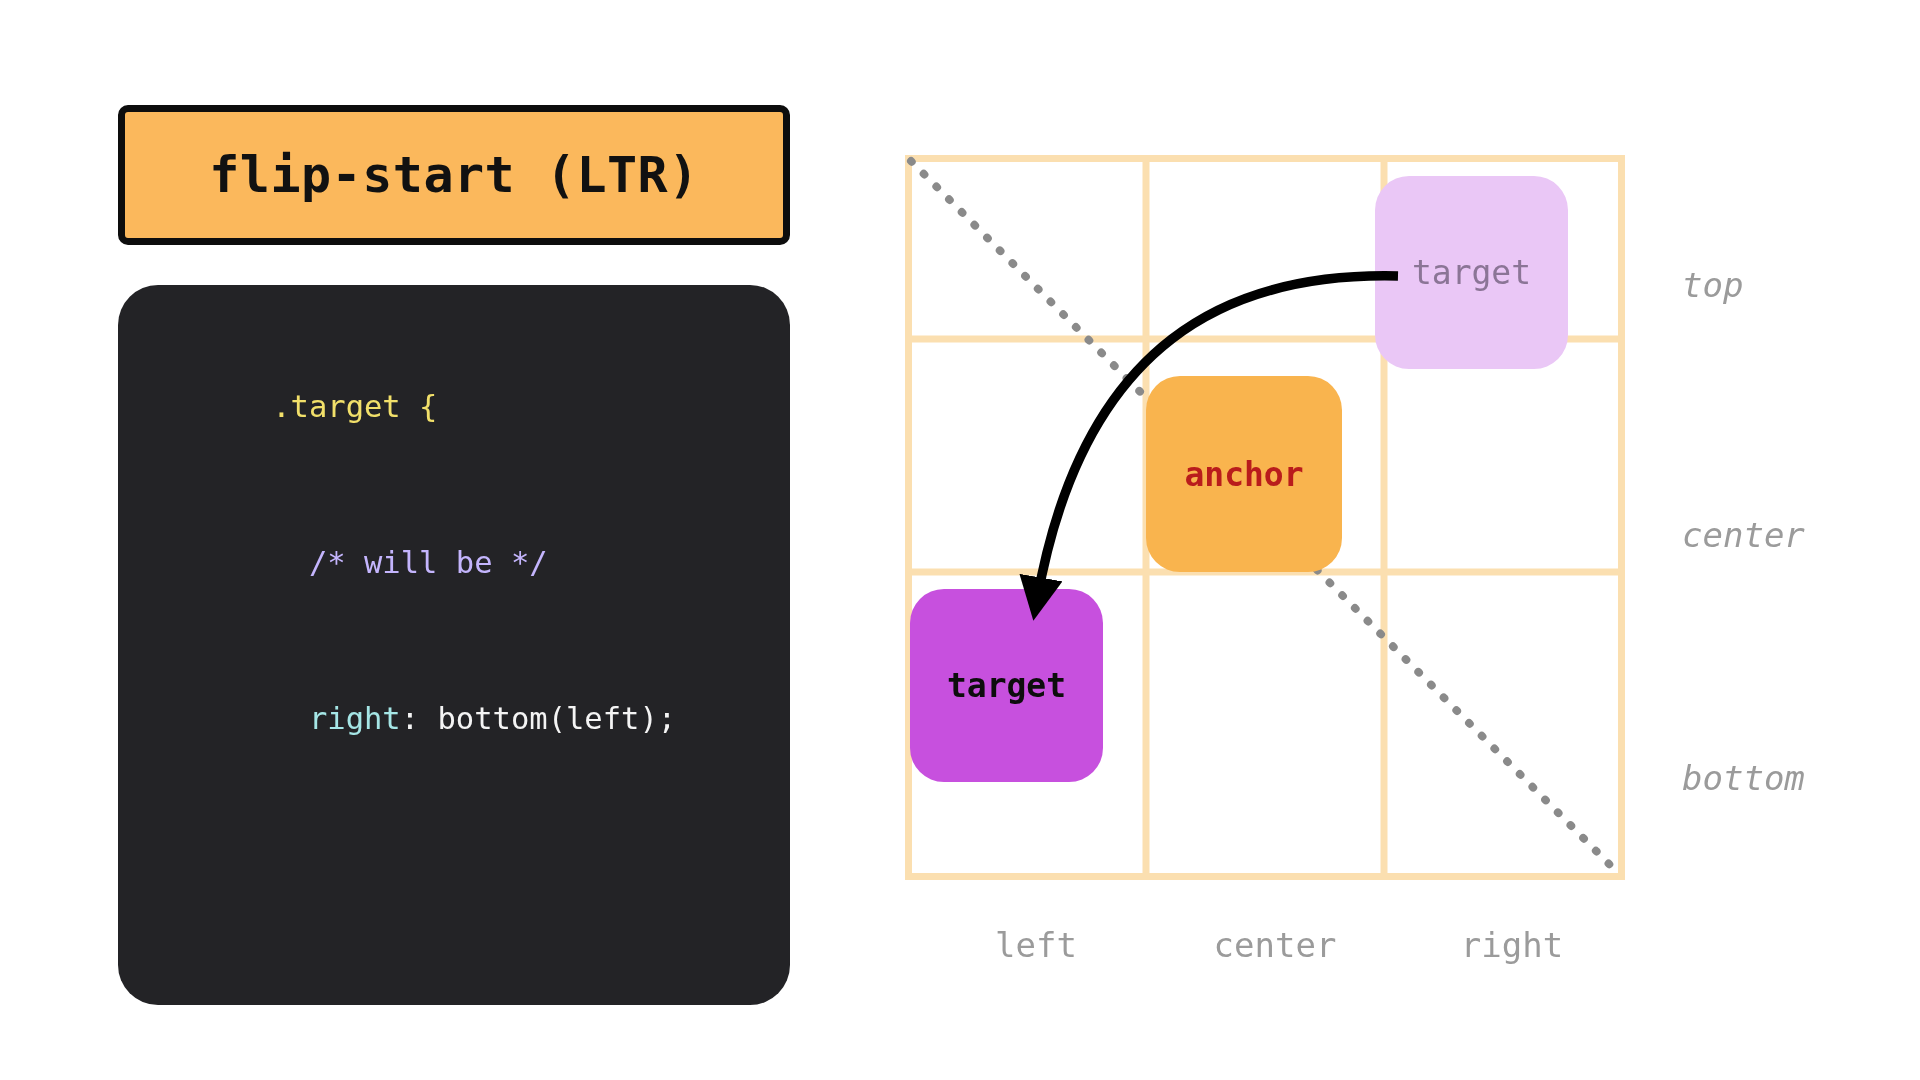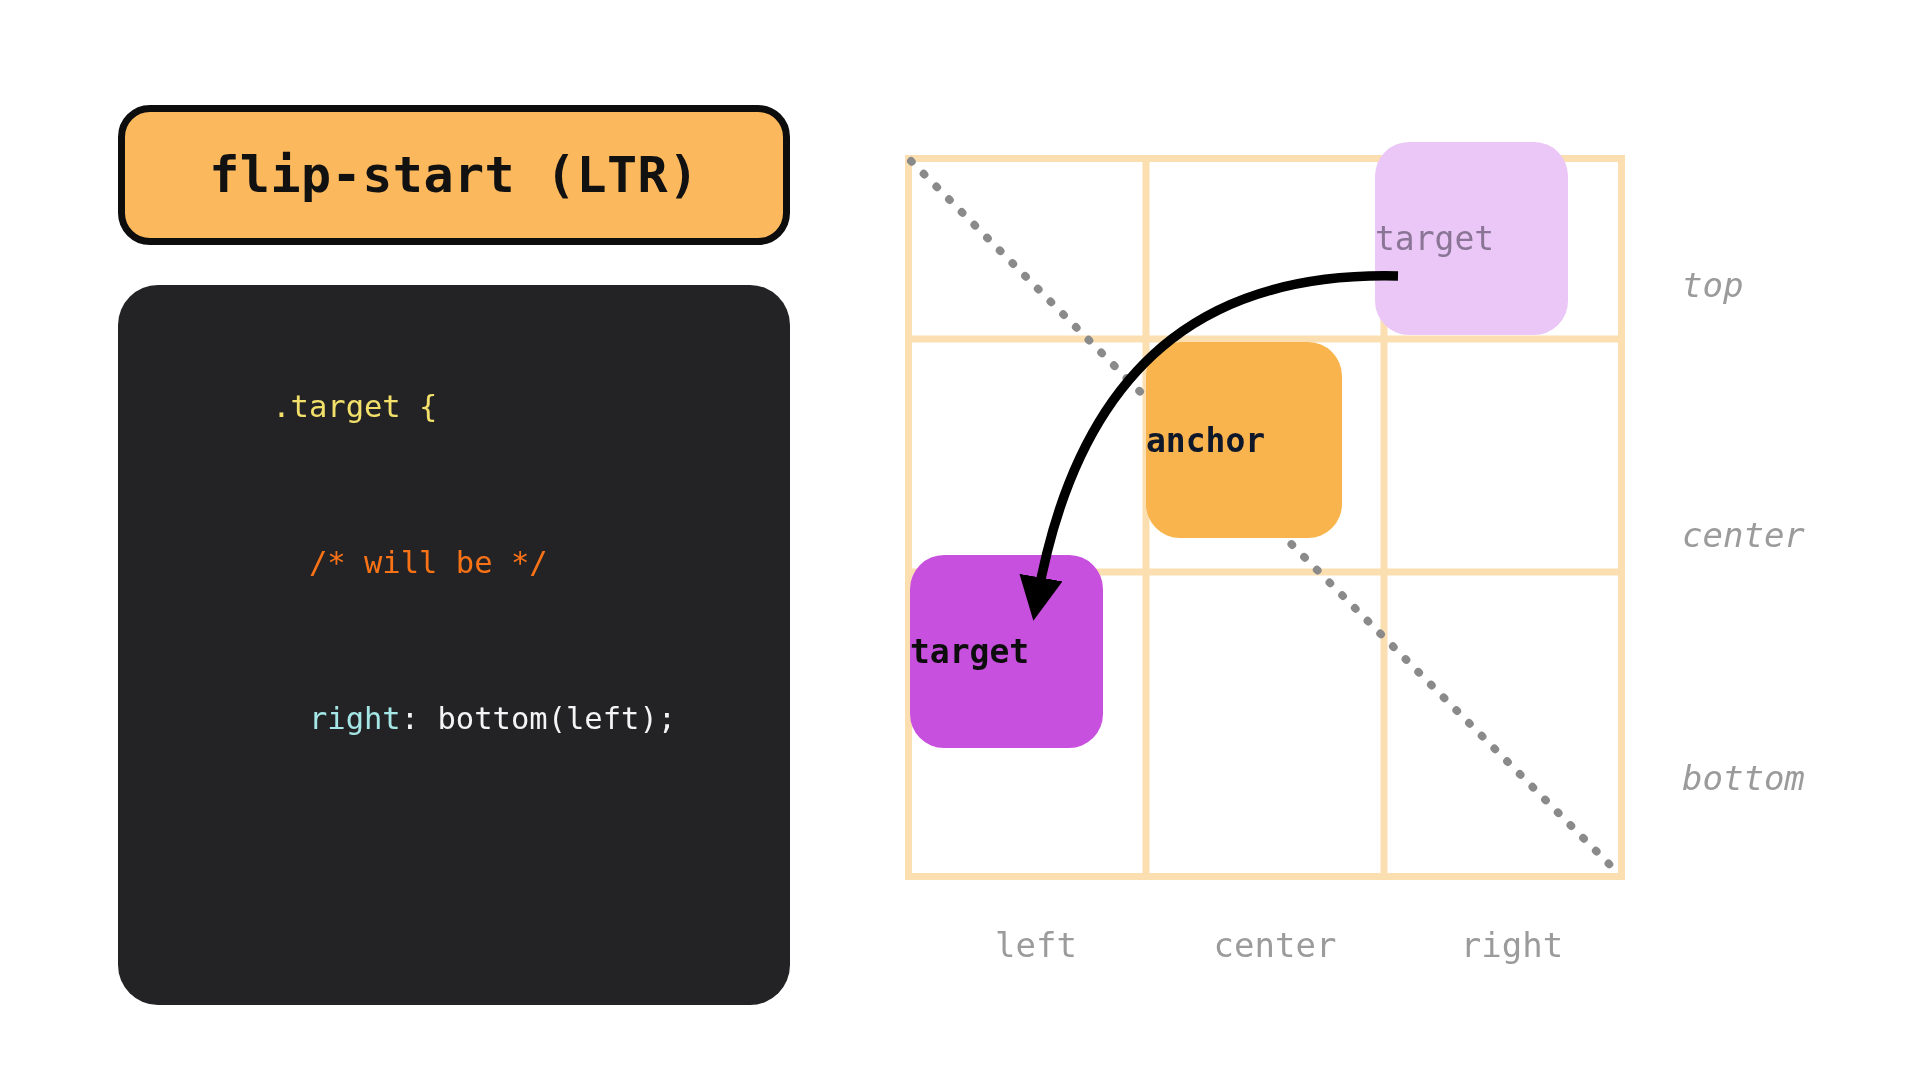--- a/index.html
+++ b/index.html
@@ -22,21 +22,21 @@
     top: 105px;
     width: 680px;
   }
 
   #title-badge {
     box-sizing: border-box;
     width: 672px;
     height: 140px;
     background: #FBB85C;
     border: 7px solid #0d0d0d;
-    border-radius: 32px;
+    border-radius: 10px;
     display: flex;
     align-items: center;
     justify-content: center;
   }
   #title-badge-label {
     font-family: "DejaVu Sans Mono", "Liberation Mono", monospace;
     font-size: 50px;
     font-weight: 700;
     color: #111111;
     letter-spacing: 0.5px;
@@ -55,21 +55,21 @@
   .code-line {
     font-family: "DejaVu Sans Mono", "Liberation Mono", monospace;
     font-size: 30.5px;
     line-height: 52px;
     white-space: pre;
     color: #f4f4f4;
   }
   .tok-sel   { color: #F2E06A; margin-top: 20px; }
   .tok-prop  { color: #A5E6E6; }
   .tok-val   { color: #f4f4f4; }
-  .tok-com   { color: #f97316; }
+  .tok-com   { color: #c4b5fd; }
 
   
   #grid-panel {
     position: absolute;
     left: 905px;
     top: 155px;
     width: 720px;
     height: 725px;
   }
   #grid-lines {
@@ -78,29 +78,30 @@
     width: 100%;
     height: 100%;
   }
 
   .chip {
     position: absolute;
     box-sizing: border-box;
     border-radius: 34px;
     display: flex;
     align-items: center;
-    justify-content: flex-start;
+    justify-content: center;
     font-family: "DejaVu Sans Mono", "Liberation Mono", monospace;
     font-size: 33px;
     font-weight: 700;
     white-space: pre;
+    margin-top: 34px;
   }
   #chip-anchor {
     background: #F9B44E;
-    color: #0f172a;
+    color: #b91c1c;
     left: 241px;
     top: 187px;
     width: 196px;
     height: 196px;
   }
   #chip-target-ghost {
     background: #EAC7F6;
     color: #8b7596;
     font-weight: 400;
     left: 470px;

